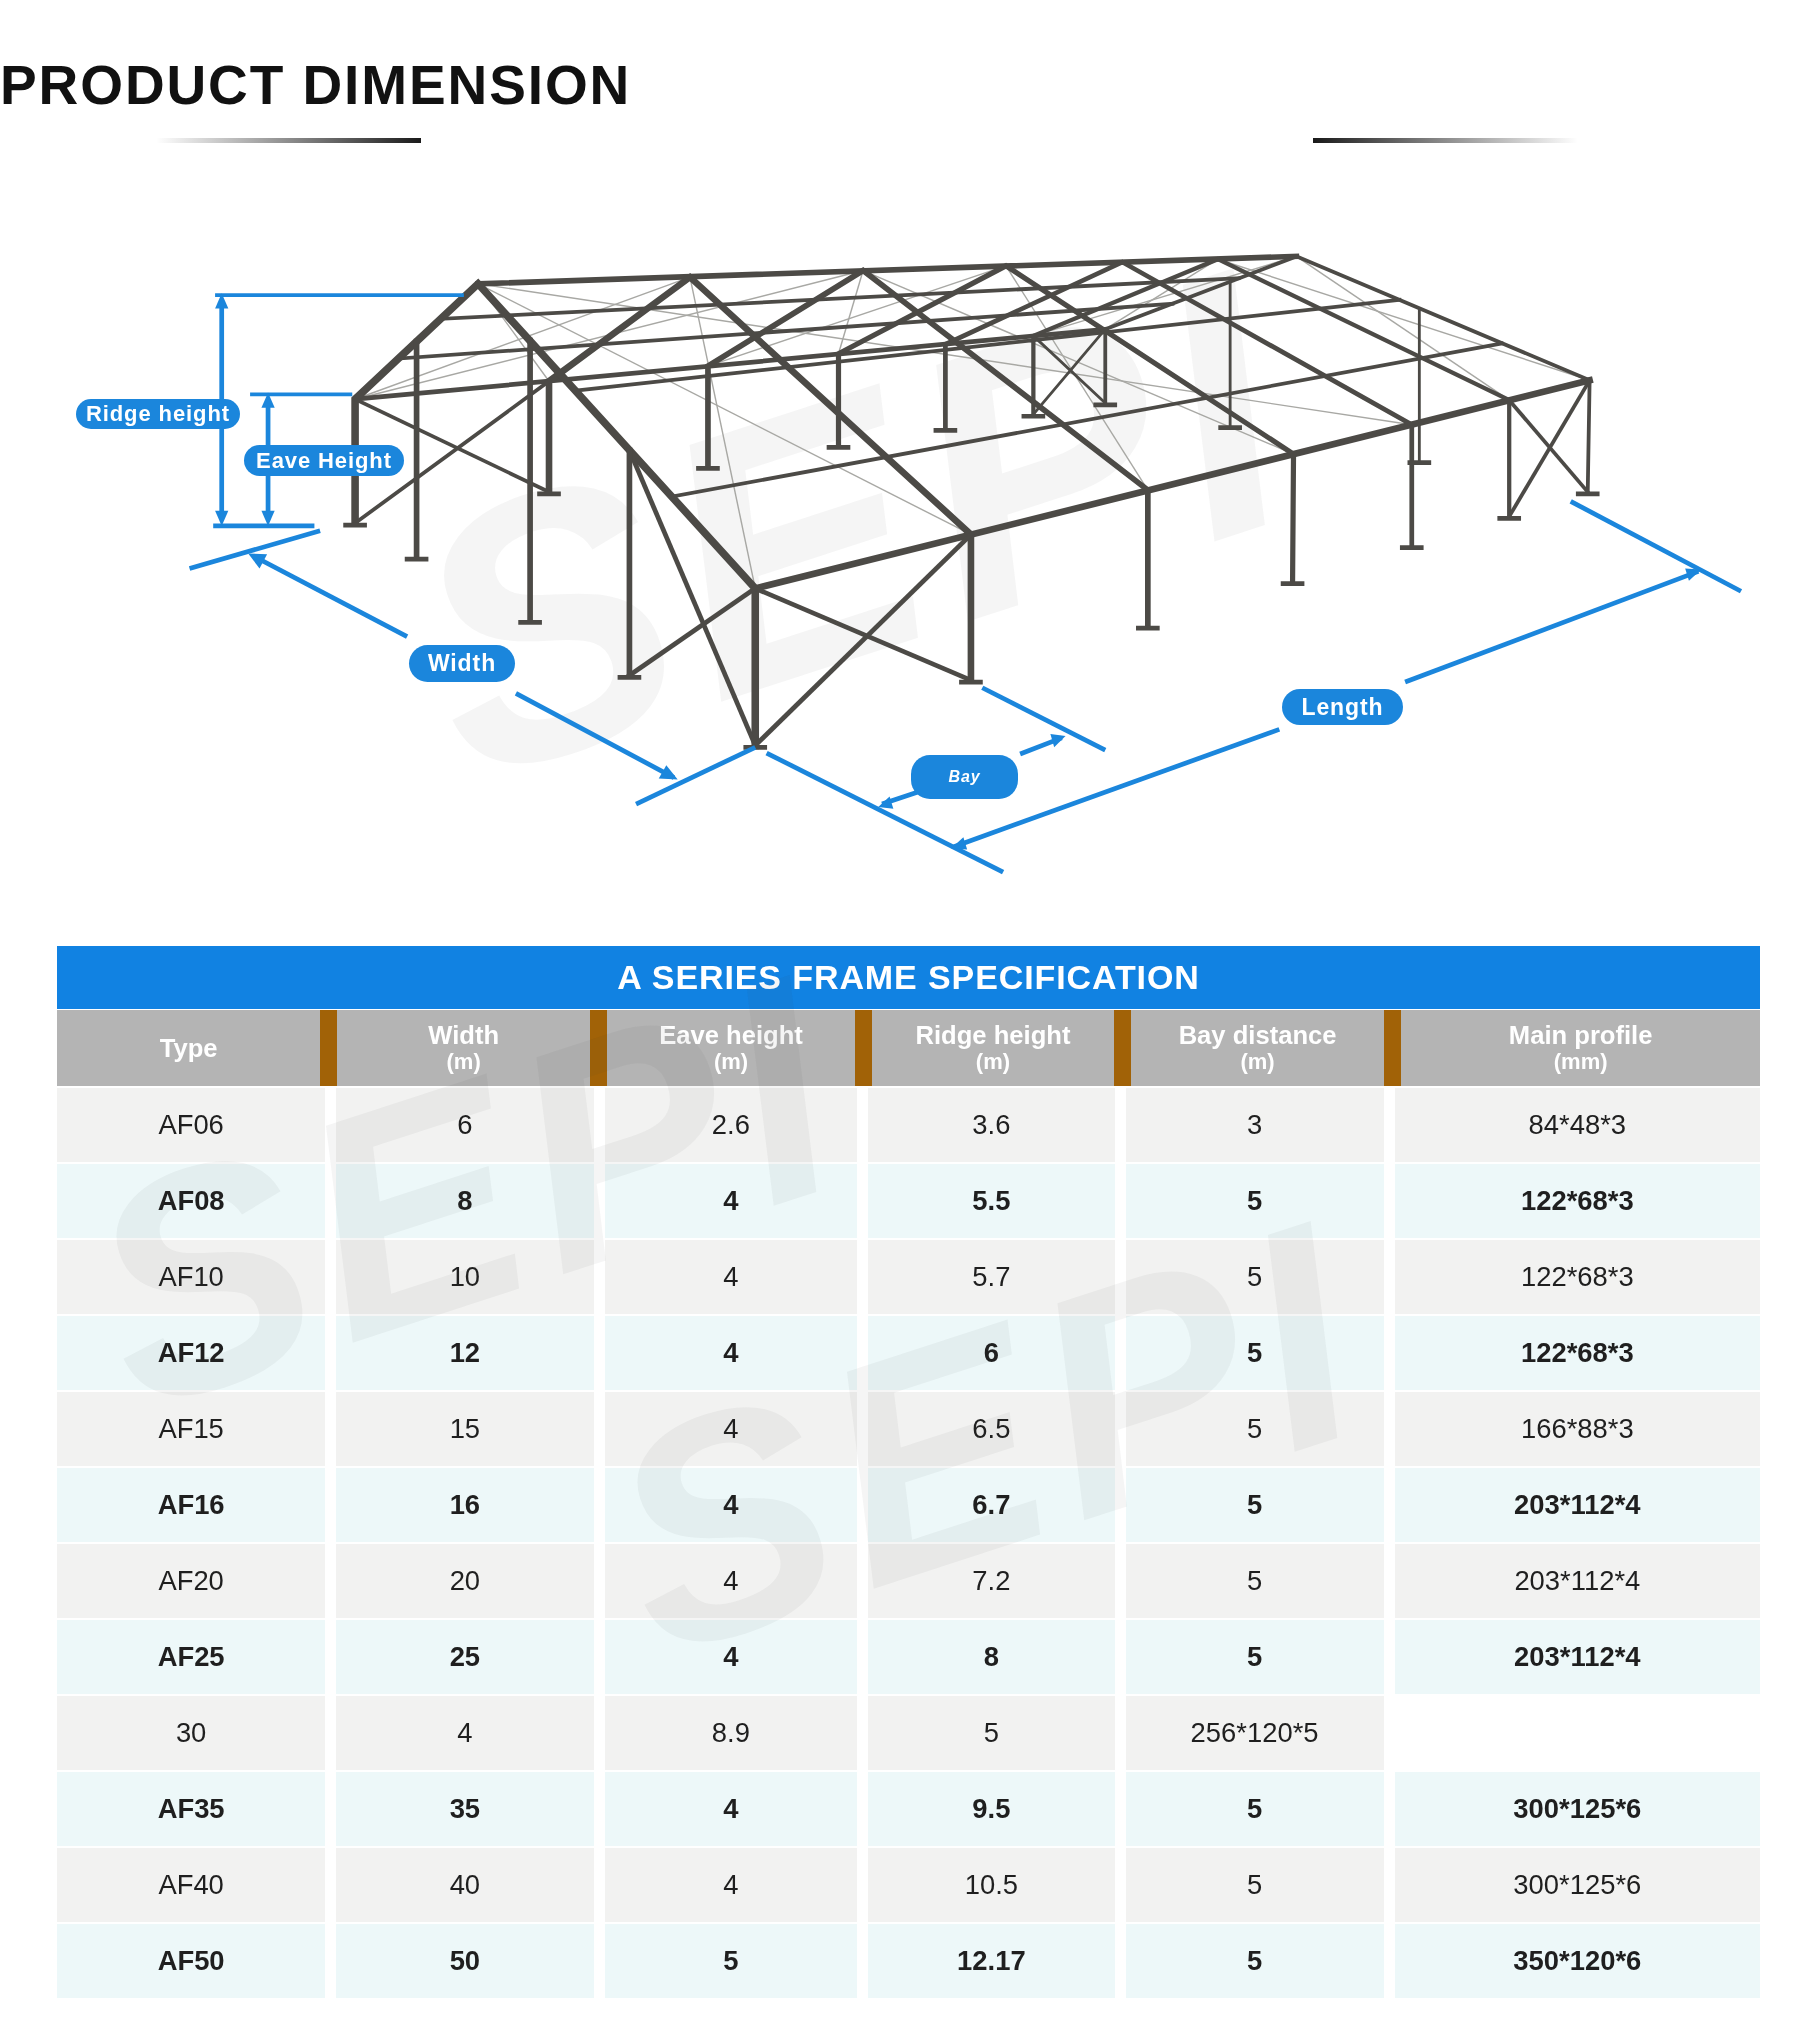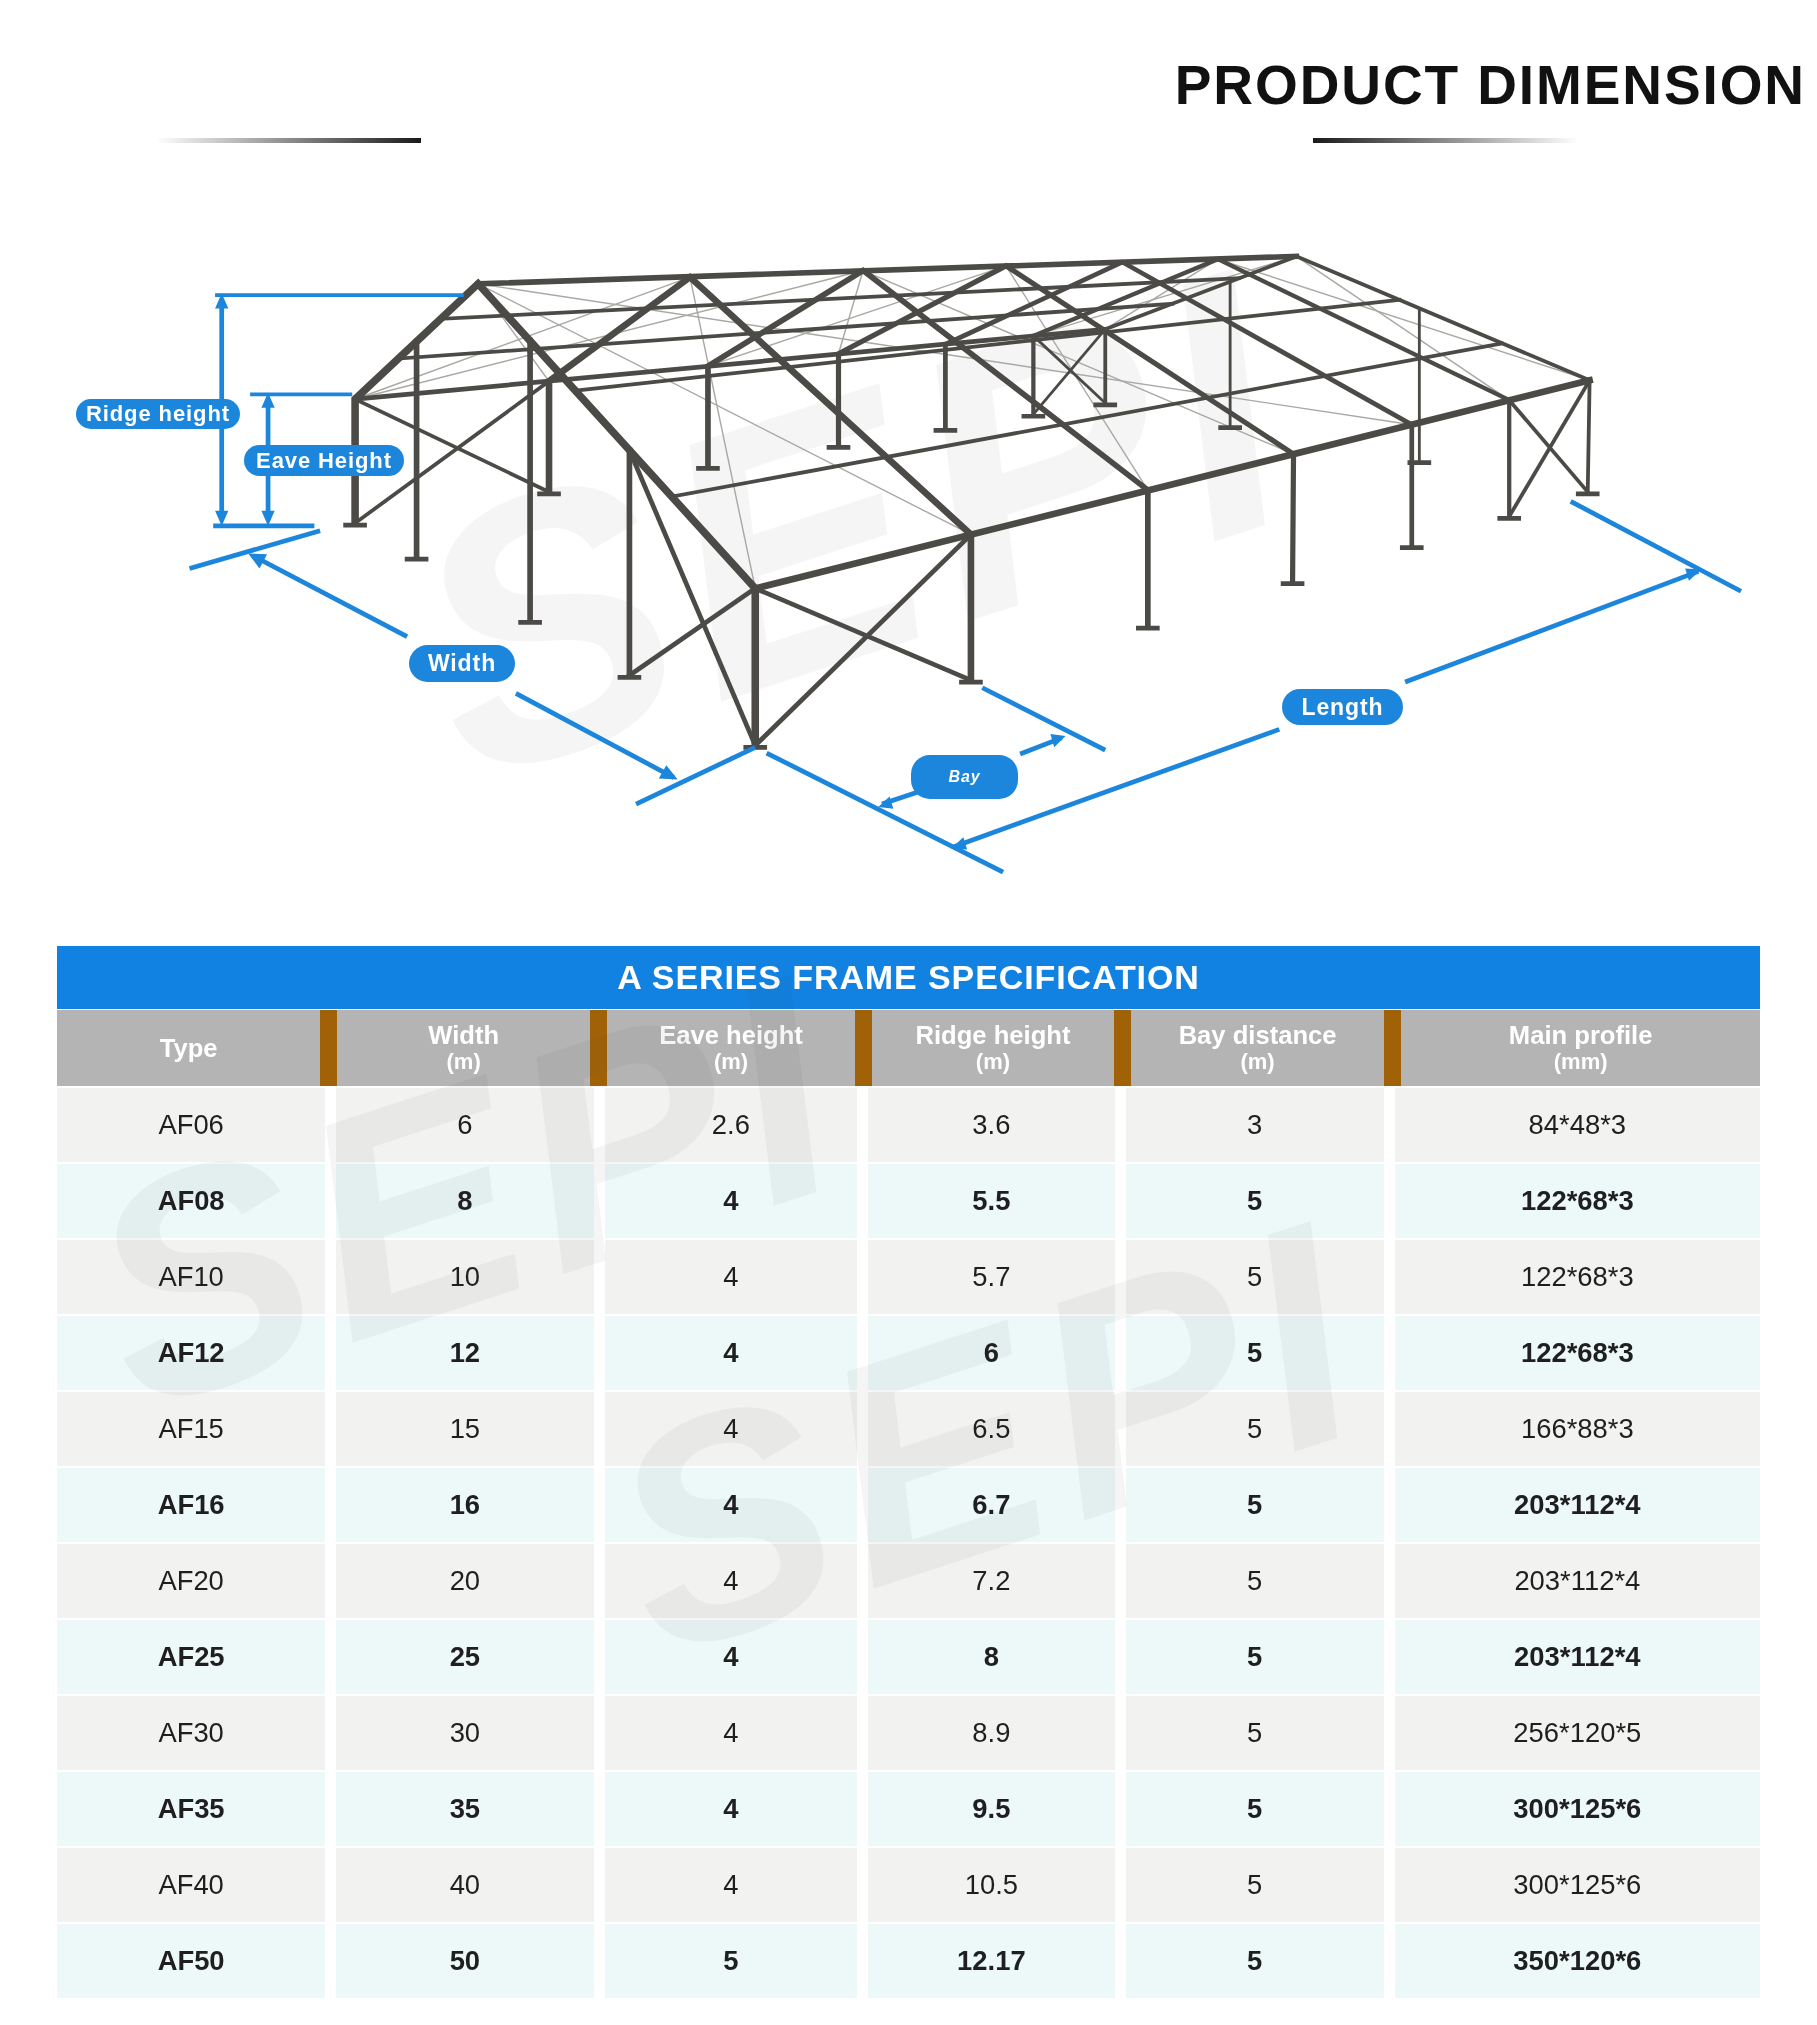--- a/index.html
+++ b/index.html
@@ -1,21 +1,21 @@
 <!DOCTYPE html>
 <html style="font-size:15px"><head>
 <meta charset="utf-8">
 <style>
   html,body{margin:0;padding:0;background:#fff;}
   #page{position:relative;width:1817px;height:2025px;background:#ffffff;overflow:hidden;
         font-family:"Liberation Sans", sans-serif;}
 
   
   .title-row{position:absolute;top:47px;left:0;width:1806px;height:76px;
-             display:flex;align-items:center;justify-content:flex-end;}
+             display:flex;align-items:center;justify-content:flex-start;}
   .title-text{font-size:55px;font-weight:800;color:#111;letter-spacing:1.9px;white-space:nowrap;}
   .hline{position:absolute;top:91px;width:265px;height:4.7px;}
   .hline.left{left:156px;background:linear-gradient(to right, rgba(0,0,0,0), #1a1a1a);}
   .hline.right{left:1313px;background:linear-gradient(to left, rgba(0,0,0,0), #1a1a1a);}
 
   
   .wm{position:absolute;font-style:italic;font-weight:800;color:rgba(50,50,50,0.05);
       letter-spacing:13.2px;pointer-events:none;white-space:nowrap;transform:rotate(-18deg);}
   .wm1{top:312px;left:407px;font-size:369px;z-index:1;}
   .wm2{top:1013px;left:85px;font-size:312px;z-index:3;}
@@ -260,21 +260,20 @@
         </div>
         <div class="trow cyan">
           <div class="tcell">AF25</div>
           <div class="tcell">25</div>
           <div class="tcell">4</div>
           <div class="tcell">8</div>
           <div class="tcell">5</div>
           <div class="tcell">203*112*4</div>
         </div>
         <div class="trow gray">
-          <div class="tcell">AF30</div>
           <div class="tcell">30</div>
           <div class="tcell">4</div>
           <div class="tcell">8.9</div>
           <div class="tcell">5</div>
           <div class="tcell">256*120*5</div>
         </div>
         <div class="trow cyan">
           <div class="tcell">AF35</div>
           <div class="tcell">35</div>
           <div class="tcell">4</div>

